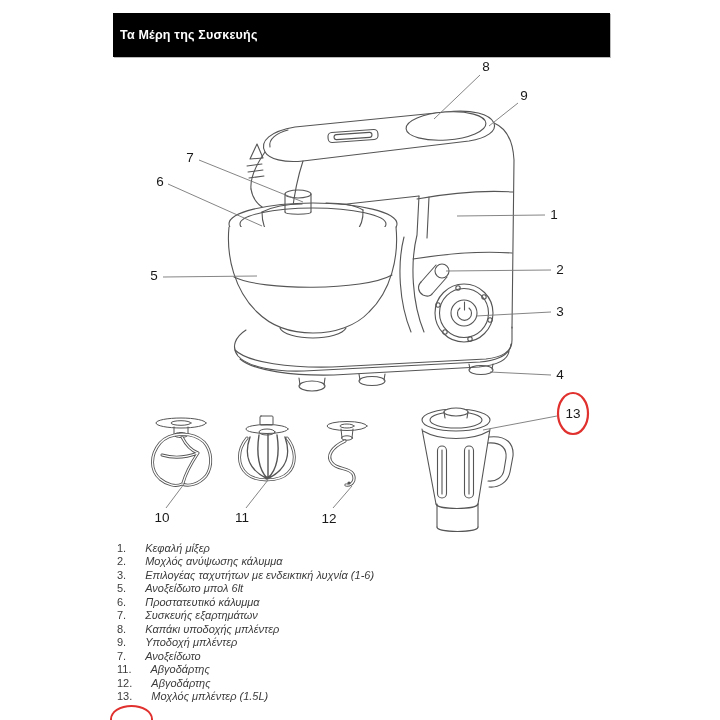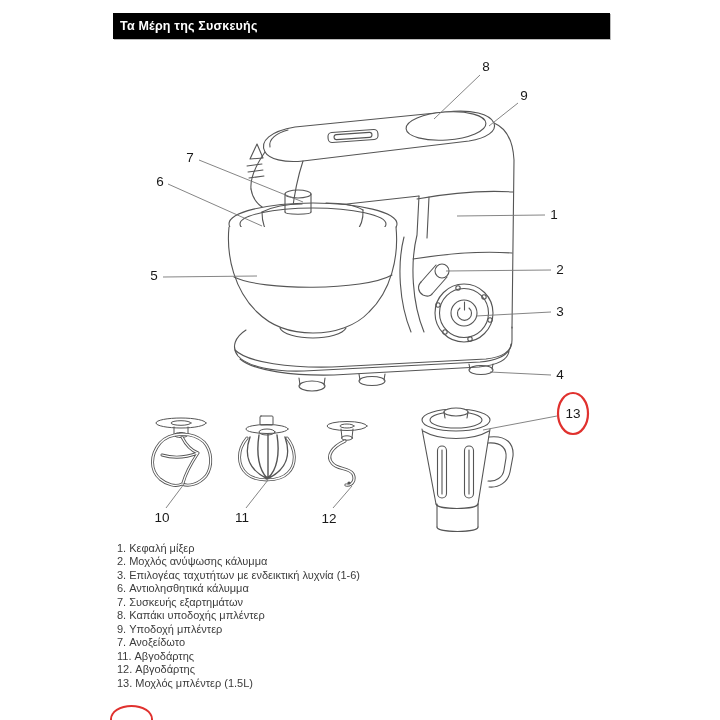--- a/index.html
+++ b/index.html
@@ -2,32 +2,32 @@
 <html><head>
 <meta charset="utf-8">
 <style>
   html,body{margin:0;padding:0;}
   body{
     width:720px;height:720px;overflow:hidden;position:relative;
     background:#ffffff;
     font-family:"Liberation Sans", sans-serif;
   }
   .title-bar{
-    position:absolute;left:113px;top:13px;width:497px;height:26px;
+    position:absolute;left:113px;top:13px;width:497px;height:44px;
     background:#000;color:#fff;display:flex;align-items:center;
     box-shadow:1px 1px 0 #bbb;
   }
   .title-bar .t{font-size:12.5px;font-weight:bold;padding-left:7px;letter-spacing:.2px;}
   svg.diagram{position:absolute;left:0;top:0;}
   .parts-list{
     position:absolute;left:117px;top:542px;width:420px;
     font-size:11px;line-height:13.45px;color:#3c3c3c;
   }
   .part-line{white-space:nowrap;}
-  .part-line .pl{margin-left:3px;}
+  .part-line .pl{margin-left:19px;font-style:italic;}
   .red-circle-list{
     position:absolute;left:110px;top:705px;width:39px;height:24px;
     border:2px solid #e0312e;border-radius:50%;background:transparent;
   }
 </style>
 </head>
 <body>
 
 <div class="title-bar">
   <span class="t">Τα Μέρη της Συσκευής</span>
@@ -197,21 +197,22 @@
     <text x="573" y="418">13</text>
   </g>
 
   <ellipse cx="573" cy="413.5" rx="15" ry="20.5" fill="none" stroke="#e0312e" stroke-width="2.2"></ellipse>
 </svg>
 
 <div class="parts-list">
   <div class="part-line"><span class="pn">1.</span><span class="pl">Κεφαλή μίξερ</span></div>
   <div class="part-line"><span class="pn">2.</span><span class="pl">Μοχλός ανύψωσης κάλυμμα</span></div>
   <div class="part-line"><span class="pn">3.</span><span class="pl">Επιλογέας ταχυτήτων με ενδεικτική λυχνία (1-6)</span></div>
-  <div class="part-line"><span class="pn">6.</span><span class="pl">Αντιολησθητικά κάλυμμα</span></div>
+  <div class="part-line"><span class="pn">5.</span><span class="pl">Ανοξείδωτο μπολ 6lt</span></div>
+  <div class="part-line"><span class="pn">6.</span><span class="pl">Προστατευτικό κάλυμμα</span></div>
   <div class="part-line"><span class="pn">7.</span><span class="pl">Συσκευής εξαρτημάτων</span></div>
   <div class="part-line"><span class="pn">8.</span><span class="pl">Καπάκι υποδοχής μπλέντερ</span></div>
   <div class="part-line"><span class="pn">9.</span><span class="pl">Υποδοχή μπλέντερ</span></div>
   <div class="part-line"><span class="pn">7.</span><span class="pl">Ανοξείδωτο</span></div>
   <div class="part-line"><span class="pn">11.</span><span class="pl">Αβγοδάρτης</span></div>
   <div class="part-line"><span class="pn">12.</span><span class="pl">Αβγοδάρτης</span></div>
   <div class="part-line"><span class="pn">13.</span><span class="pl">Μοχλός μπλέντερ (1.5L)</span></div>
 </div>
 
 <div class="red-circle-list"></div>

